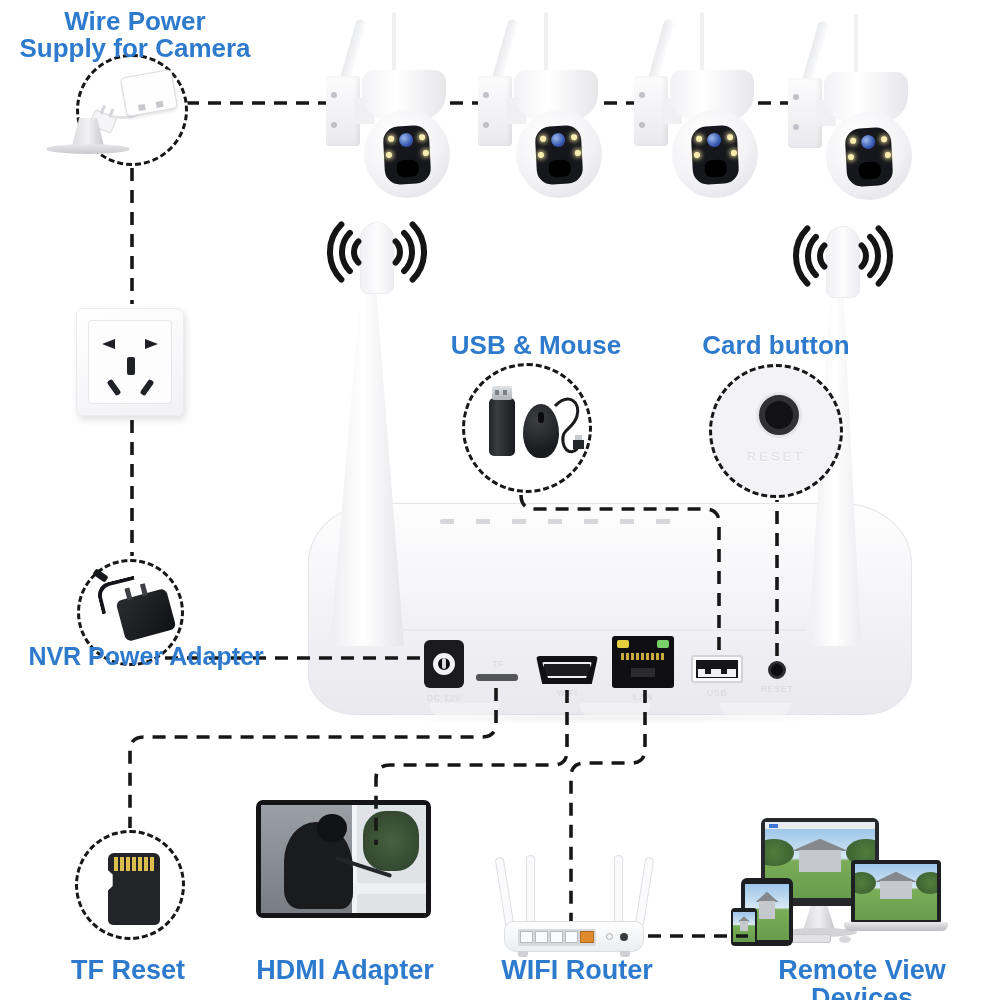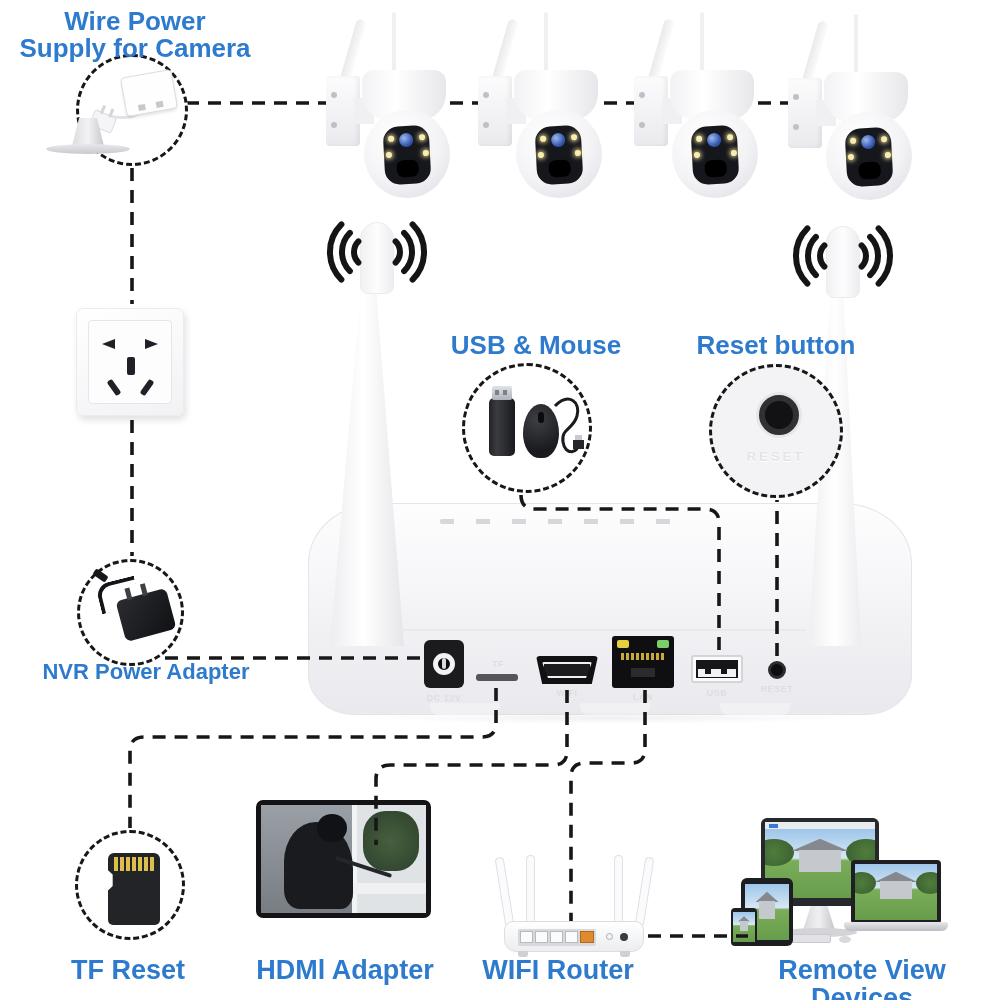--- a/index.html
+++ b/index.html
@@ -444,20 +444,20 @@
       <path d="M 870.1 236.9 A 27 27 0 0 1 870.1 275.1"></path>
       <path d="M 878.6 228.4 A 39 39 0 0 1 878.6 283.6"></path>
     </g>
   </svg>
 
   <div class="lbl big" style="left:436px;top:332px;width:200px;z-index:7">USB &amp; Mouse</div>
   <div class="lbl big" style="left:0;top:8px;width:270px;z-index:7">
     <div style="position:relative">Wire Power</div>
     <div style="position:relative">Supply for Camera</div>
   </div>
-  <div class="lbl big" style="left:676px;top:332px;width:200px;z-index:7">Reset button</div>
-  <div class="lbl" style="left:26px;top:661px;width:240px;font-size:22px;z-index:7">NVR Power Adapter</div>
+  <div class="lbl big" style="left:676px;top:332px;width:200px;z-index:7">Card button</div>
+  <div class="lbl" style="left:26px;top:643px;width:240px;font-size:25px;z-index:7">NVR Power Adapter</div>
   <div class="lbl bottom" style="left:48px;width:160px;z-index:7">TF Reset</div>
   <div class="lbl bottom" style="left:255px;width:180px;z-index:7">HDMl Adapter</div>
-  <div class="lbl bottom" style="left:468px;width:180px;z-index:7">WIFI Router</div>
+  <div class="lbl bottom" style="left:487px;width:180px;z-index:7">WIFI Router</div>
   <div class="lbl bottom" style="left:727px;width:270px;z-index:7">Remote View Devices</div>
 
 </div>
 
 </body></html>

